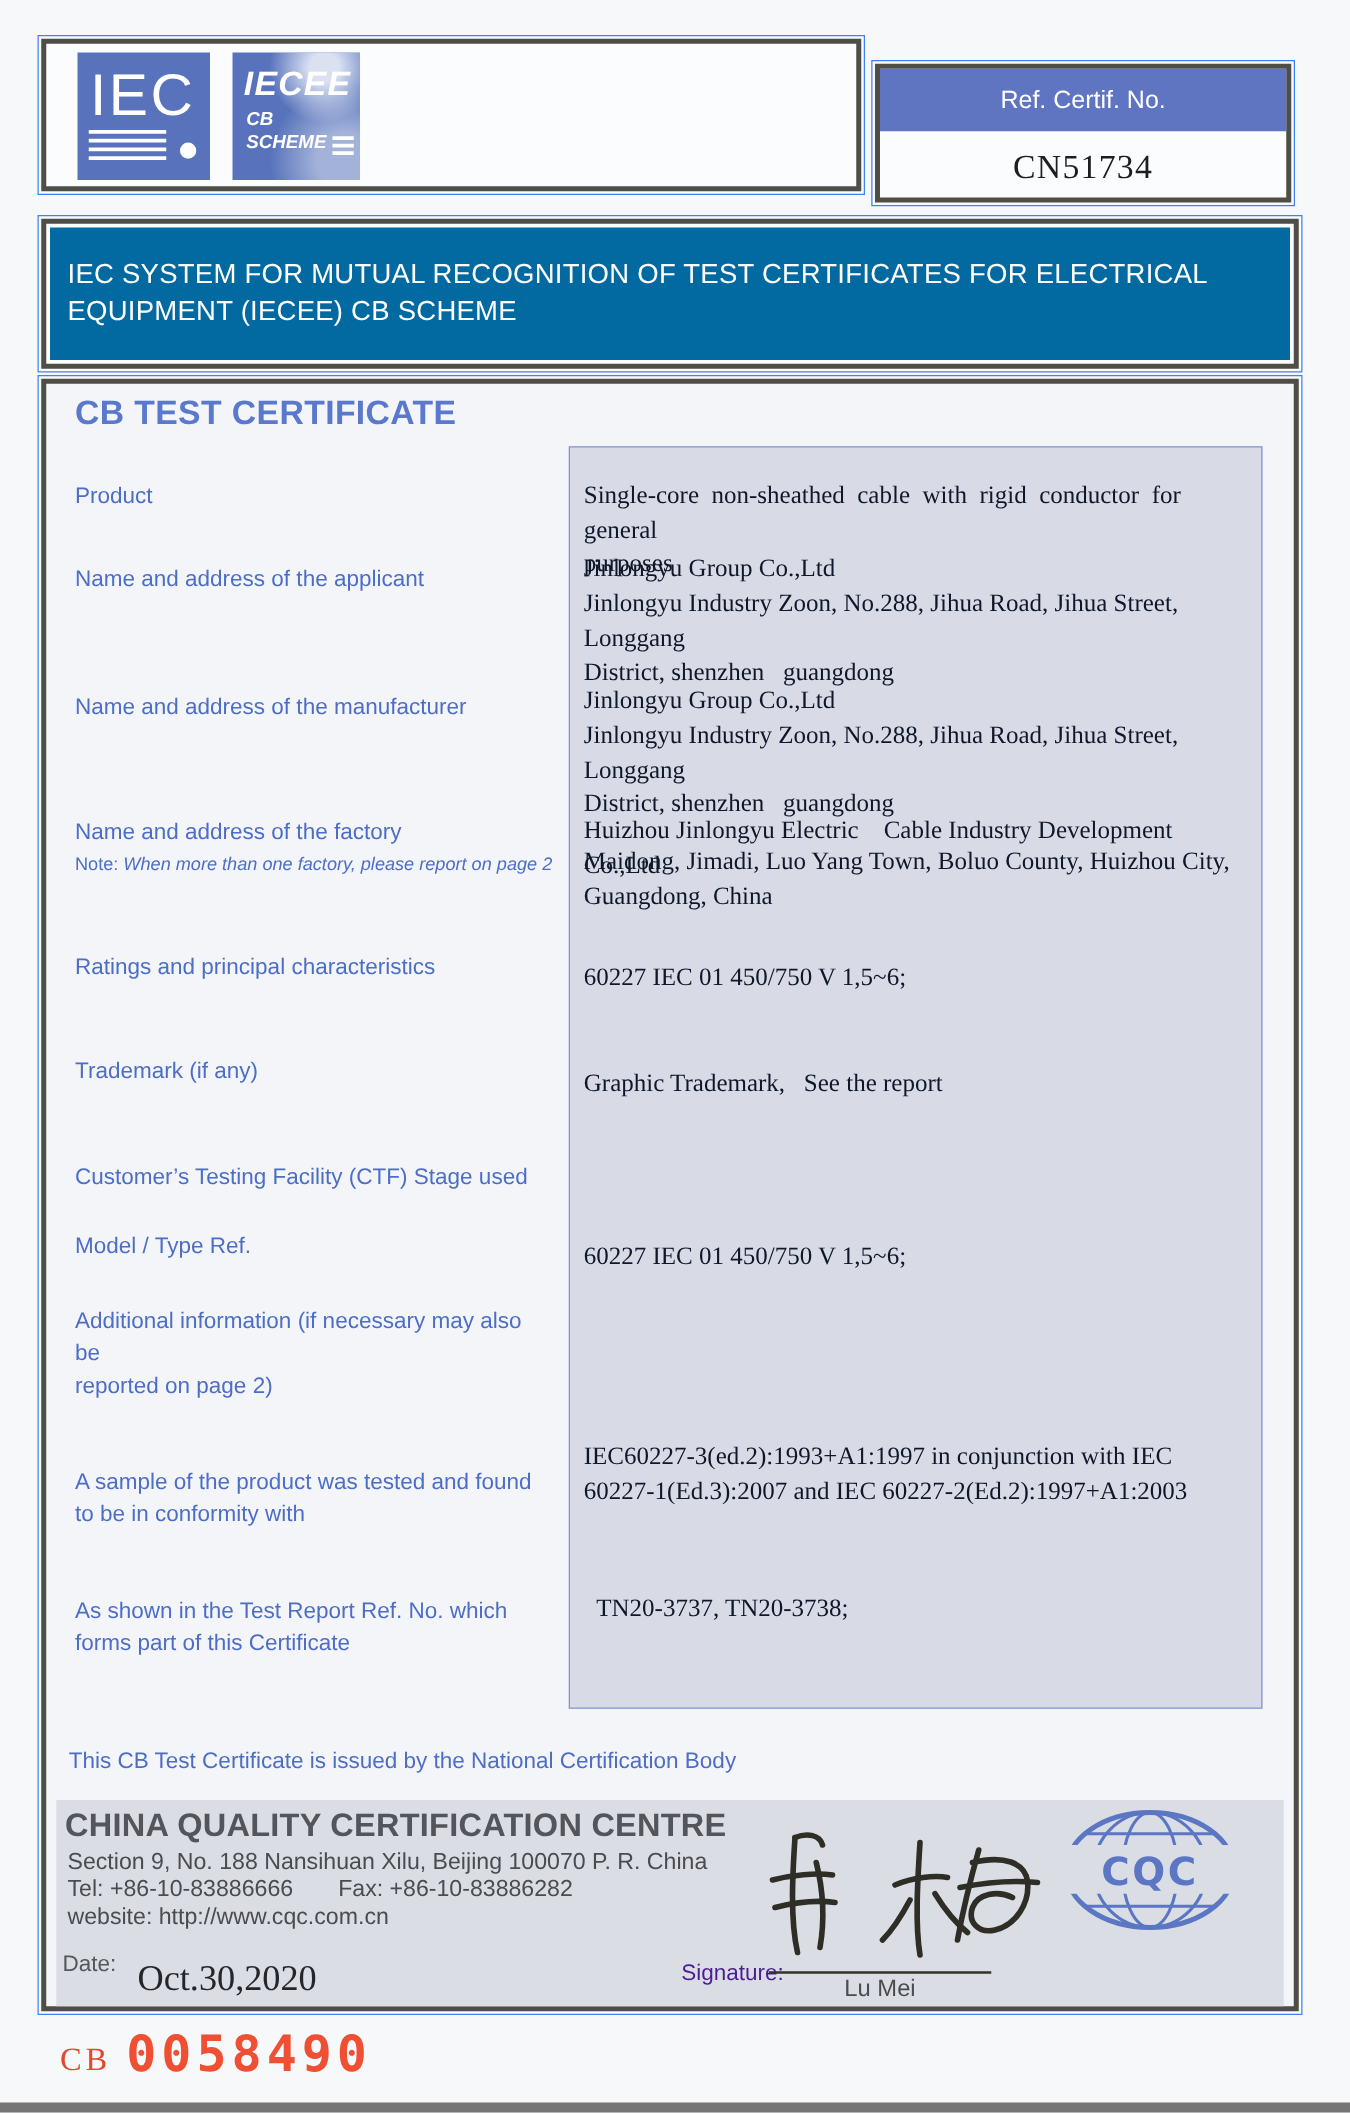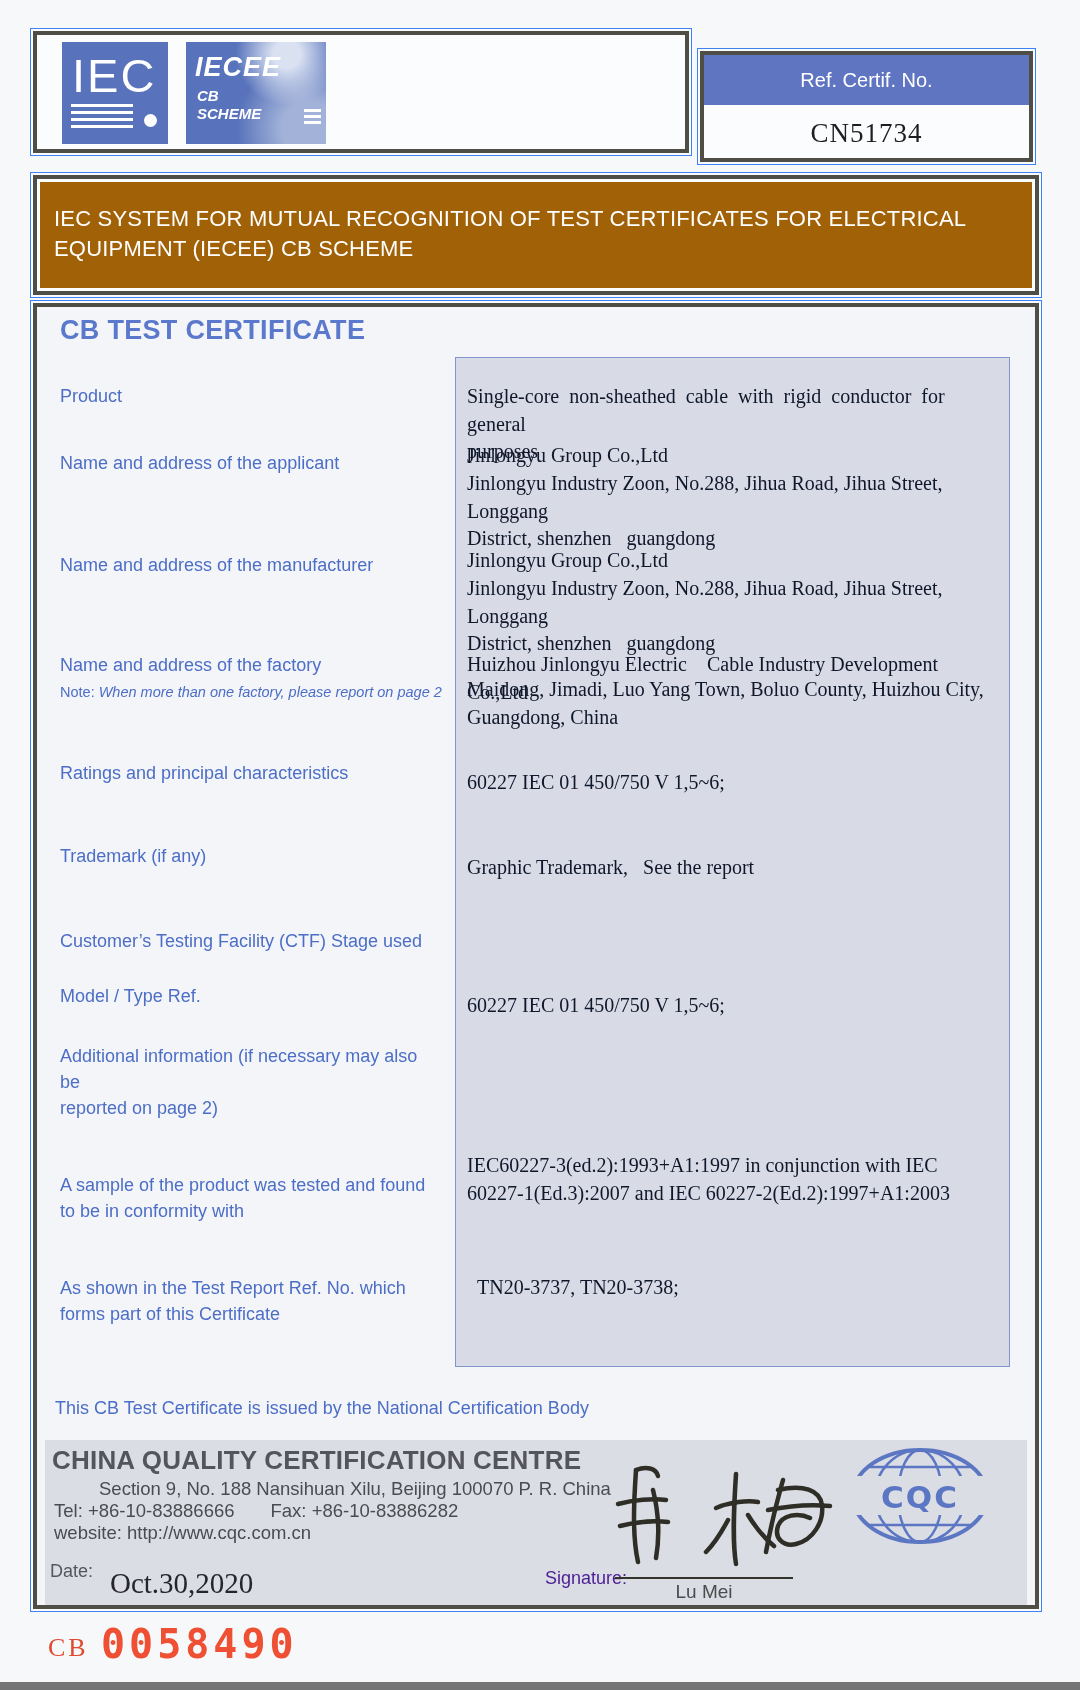--- a/index.html
+++ b/index.html
@@ -10,35 +10,35 @@
   }
   
   .dbox{position:absolute;border:1px solid #3b82f6;background:#fafbfd;padding:2px;box-sizing:border-box;}
   .dbox-in{position:relative;width:100%;height:100%;box-sizing:border-box;border:4px solid #4e4e46;background:#fbfcfe;}
   
   .iec-logo{position:absolute;left:25px;top:7px;width:106px;height:102px;background:#5873bb;}
   .iec-text{position:absolute;left:10px;top:10px;color:#fff;font-size:47px;line-height:1;letter-spacing:2px;font-weight:400;}
   .iec-lines{position:absolute;left:9px;bottom:12px;width:62px;}
   .iec-lines i{display:block;height:3px;background:#fff;margin-bottom:4px;}
   .iec-dot{position:absolute;right:11px;bottom:17px;width:13px;height:13px;border-radius:50%;background:#fff;}
-  .iecee-logo{position:absolute;left:149px;top:7px;width:140px;height:102px;overflow:hidden;
+  .iecee-logo{position:absolute;left:149px;top:7px;width:102px;height:102px;overflow:hidden;
     background:
       radial-gradient(circle at 72% 12%, rgba(225,232,245,.95) 0 10%, rgba(225,232,245,0) 38%),
       radial-gradient(circle at 88% 85%, rgba(170,185,220,.9) 0 18%, rgba(170,185,220,0) 48%),
       #5873bb;}
   .iecee-title{position:absolute;left:9px;top:10px;color:#fff;font-style:italic;font-weight:bold;font-size:27px;letter-spacing:1px;}
   .iecee-cb{position:absolute;left:11px;top:45px;color:#fff;font-style:italic;font-weight:bold;font-size:15px;}
   .iecee-scheme{position:absolute;left:11px;top:63px;color:#fff;font-style:italic;font-weight:bold;font-size:15px;}
   .iecee-lines{position:absolute;right:5px;bottom:17px;width:17px;}
   .iecee-lines i{display:block;height:3px;background:#fff;margin-bottom:3px;}
   
   .ref-band{height:50px;background:#6075c2;color:#fff;text-align:center;line-height:50px;font-size:20px;}
   .ref-val{margin-top:13px;text-align:center;font-family:"Liberation Serif",serif;font-size:27px;letter-spacing:1px;color:#1e1e1e;}
   
-  .banner-blue{position:absolute;inset:3px;background:#a16207;color:#fff;font-size:22px;line-height:30px;
+  .banner-blue{position:absolute;inset:3px;background:#0369a1;color:#fff;font-size:22px;line-height:30px;
     padding:22px 26px 0 14px;box-sizing:border-box;letter-spacing:.2px;}
   
   .main-in{background:#f3f5f9;}
   .cert-title{position:absolute;left:23px;top:8px;color:#5b79cc;font-weight:bold;font-size:27px;letter-spacing:.3px;}
   .lbl{position:absolute;left:23px;color:#4d6ec6;font-size:18px;line-height:26px;}
   .ml{white-space:pre-line;}
   .note{position:absolute;left:23px;color:#4d6ec6;font-size:14.5px;}
   .note em{font-style:italic;}
   .vbox{position:absolute;left:418px;top:50px;width:553px;height:1008px;background:#d8dbe6;border:1px solid #8395cf;box-sizing:content-box;}
   .val{position:absolute;left:11px;right:9px;color:#0f172a;font-family:"Liberation Serif",serif;
@@ -140,21 +140,21 @@
       <div class="val" style="top:634px;">60227 IEC 01 450/750 V 1,5~6;</div>
       <div class="val" style="top:794px;">IEC60227-3(ed.2):1993+A1:1997 in conjunction with IEC
 60227-1(Ed.3):2007 and IEC 60227-2(Ed.2):1997+A1:2003</div>
       <div class="val" style="top:916px;left:21px;">TN20-3737, TN20-3738;</div>
     </div>
 
     <div class="issued">This CB Test Certificate is issued by the National Certification Body</div>
 
     <div class="band">
       <div class="org">CHINA QUALITY CERTIFICATION CENTRE</div>
-      <div class="baddr" style="top:38px;margin-left:45px;">Section 9, No. 188 Nansihuan Xilu, Beijing 100070 P. R. China</div>
+      <div class="baddr" style="top:38px;">Section 9, No. 188 Nansihuan Xilu, Beijing 100070 P. R. China</div>
       <div class="baddr" style="top:60px;">
         <span>Tel: +86-10-83886666</span><span style="margin-left:36px;">Fax: +86-10-83886282</span>
       </div>
       <div class="baddr" style="top:82px;">website: http://www.cqc.com.cn</div>
 
       <div class="date-lbl">Date:</div>
       <div class="date-val">Oct.30,2020</div>
 
       <div class="sig-lbl">Signature:</div>
       <svg class="sig-svg" width="250" height="118" viewBox="0 0 250 118">

